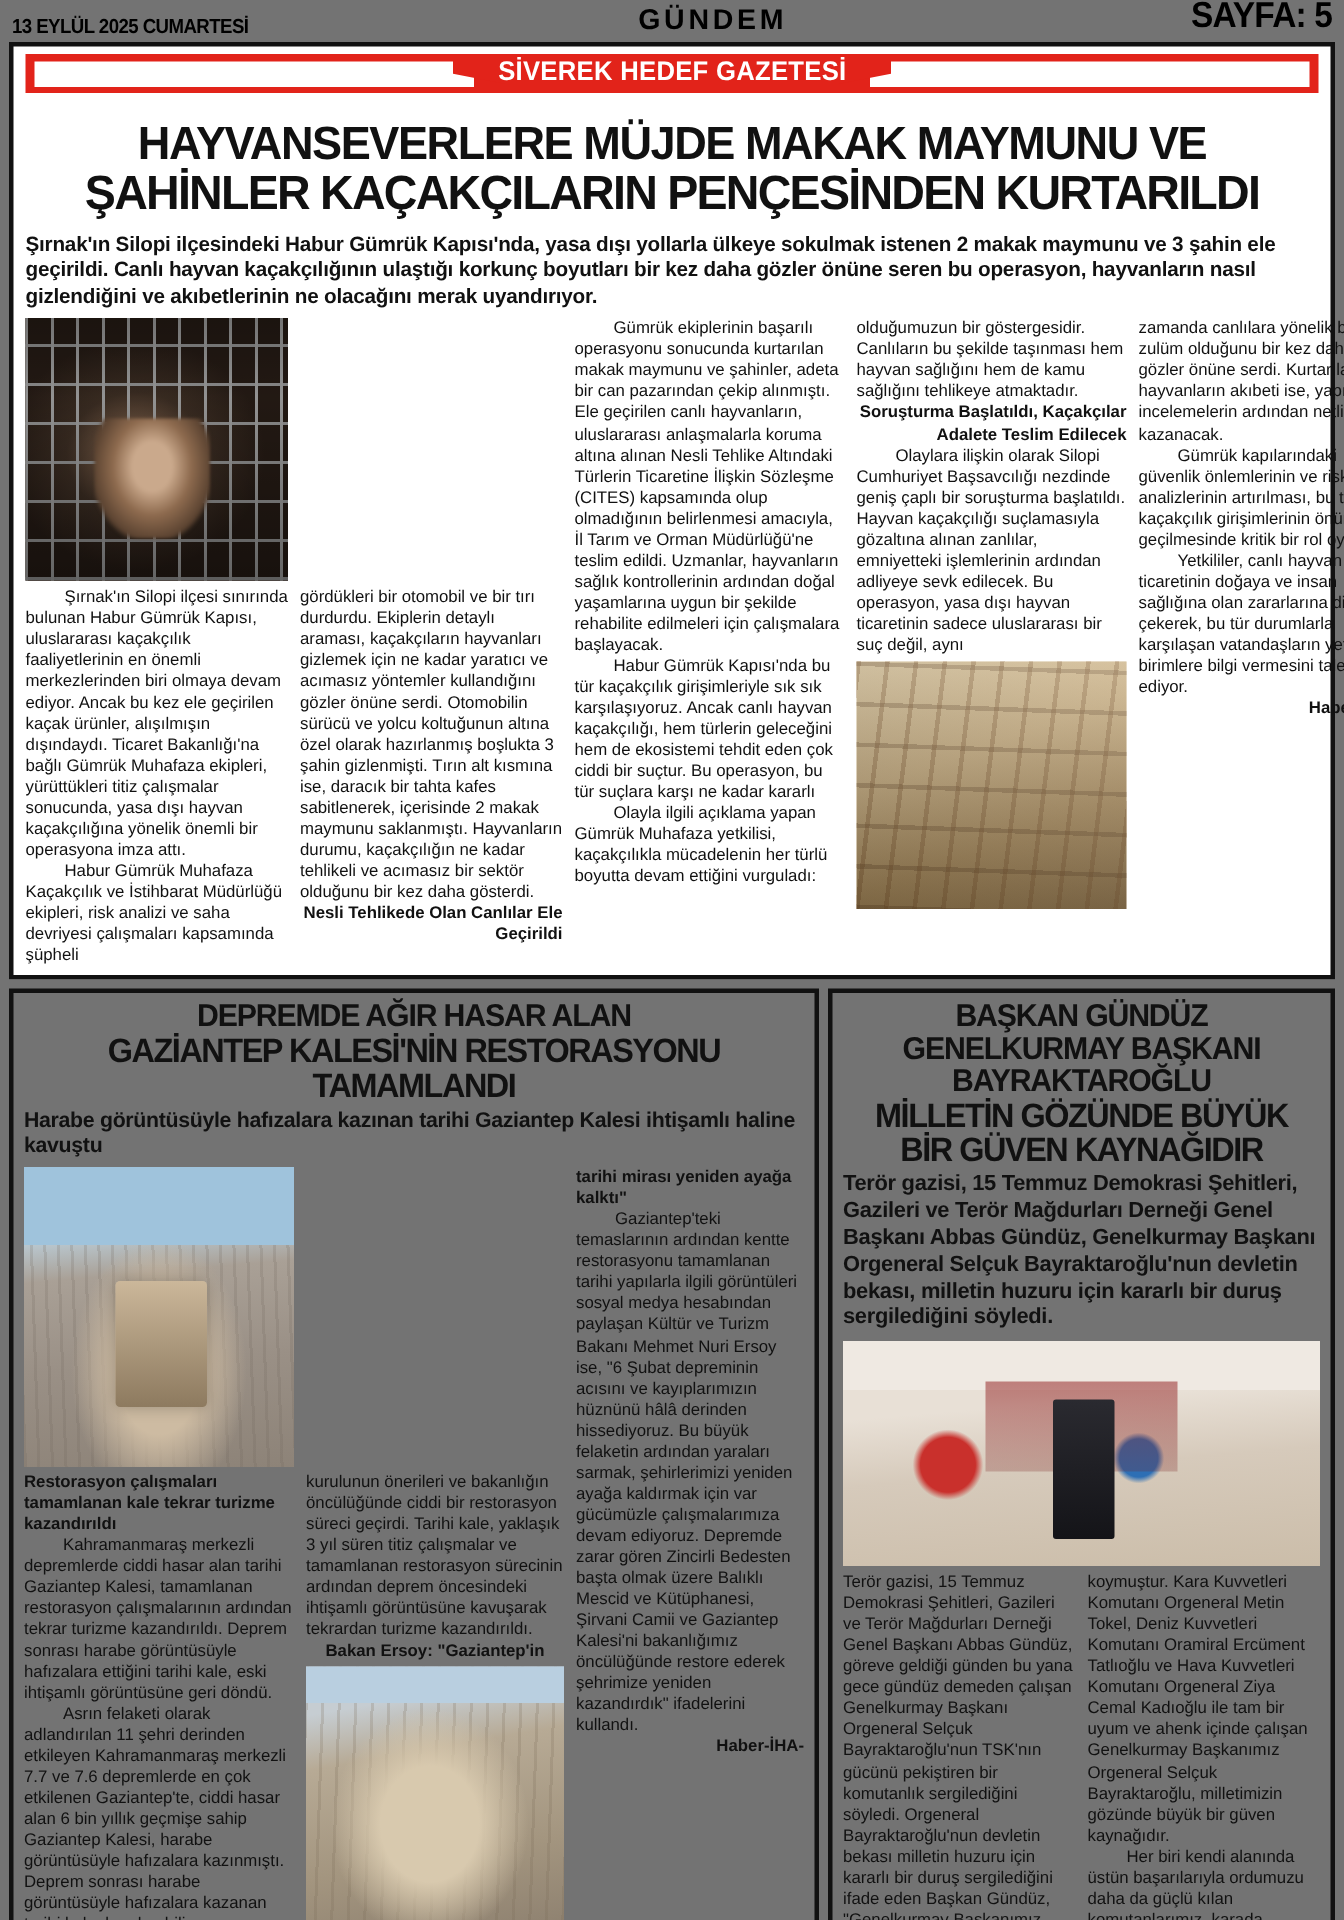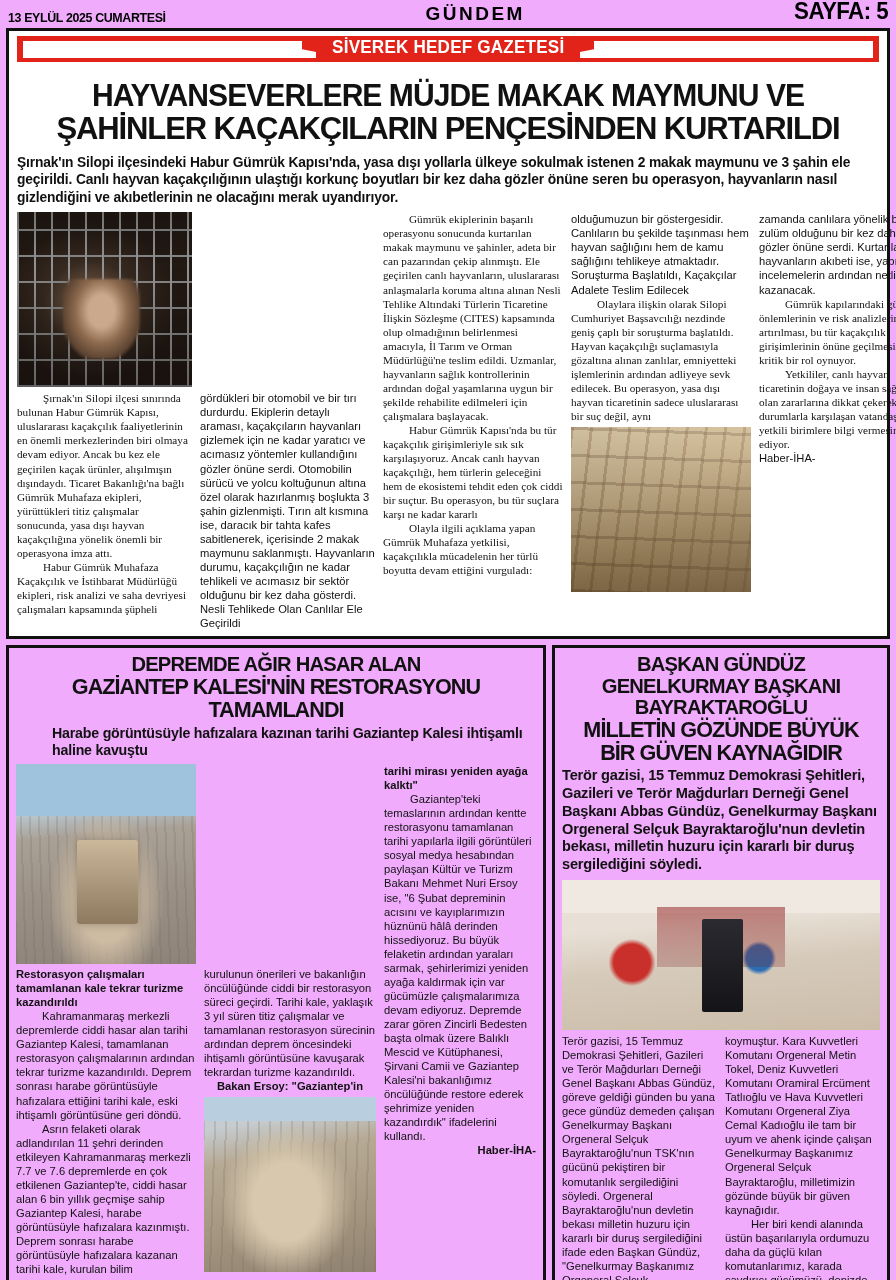--- a/index.html
+++ b/index.html
@@ -3,21 +3,21 @@
 <meta charset="utf-8">
 <style>
   * { box-sizing: border-box; }
   html, body {
     margin: 0; padding: 0;
     background: #ffffff;
     width: 896px; height: 1280px;
     overflow: hidden;
     font-family: "Liberation Sans", sans-serif;
   }
-  .page { width: 896px; height: 1280px; position: relative; background:#f0abfc; }
+  .page { width: 896px; height: 1280px; position: relative; background:#737373; }
 
   
   .topbar {
     display: flex; align-items: flex-end; justify-content: space-between;
     padding: 6px 8px 3px 8px; height: 28px;
   }
   .topbar .date {
     font-weight: bold; font-size: 13.5px; letter-spacing: -0.4px;
     transform: scaleX(0.92); transform-origin: left bottom; color:#000;
   }
@@ -74,22 +74,22 @@
 
   
   .main-grid {
     display: grid;
     grid-template-columns: 175px 175px 180px 180px 172px;
     gap: 0 8px;
     padding: 0 8px 6px 8px;
   }
   .col { font-size: 11.2px; line-height: 1.255; color:#111; text-align: left; }
   .col p { margin: 0; }
-  .col p.ind { text-indent: 26px; font-family: Liberation Serif, serif; }
-  .col p.sub { font-weight: normal; text-indent: 0; }
+  .col p.ind { text-indent: 26px; }
+  .col p.sub { font-weight: bold; text-indent: 0; text-align: right; }
 
   .photo {
     width:100%; position: relative; overflow:hidden; background:#777;
   }
 
   
   .photo-cage { height: 175px; margin-bottom: 4px;
     background:
       linear-gradient(180deg, rgba(0,0,0,.25), rgba(0,0,0,.05) 30%, rgba(0,0,0,.35)),
       repeating-linear-gradient(90deg, #9a9a9a 0 2px, rgba(0,0,0,0) 2px 17px),
@@ -123,21 +123,21 @@
 
   .head2 {
     text-align:center; font-weight:bold; color:#111;
     font-size: 21px; line-height: 1.03; letter-spacing:-0.8px;
     padding-top: 5px;
     transform: scaleX(0.96); transform-origin: center;
   }
   .head2 .big { display:block; font-size: 22.5px; letter-spacing:-1.0px; }
   .sub2 {
     font-size: 14.2px; font-weight: bold; line-height: 1.2; color:#111;
-    padding: 4px 0 5px 0; letter-spacing:-0.2px;margin-left:36px;
+    padding: 4px 0 5px 0; letter-spacing:-0.2px;
   }
 
   .g-grid { display:grid; grid-template-columns: 180px 172px 1fr; gap:0 8px; }
 
   .photo-castle-wide {
     width: 100%; height: 200px; margin-bottom: 3px;
     background:
       linear-gradient(180deg, #9fc3dc 0 26%, rgba(0,0,0,0) 26%),
       radial-gradient(ellipse at 50% 68%, #cdbba2 0 22%, rgba(0,0,0,0) 46%),
       repeating-linear-gradient(88deg, rgba(110,100,90,.2) 0 2px, rgba(0,0,0,0) 2px 9px),

